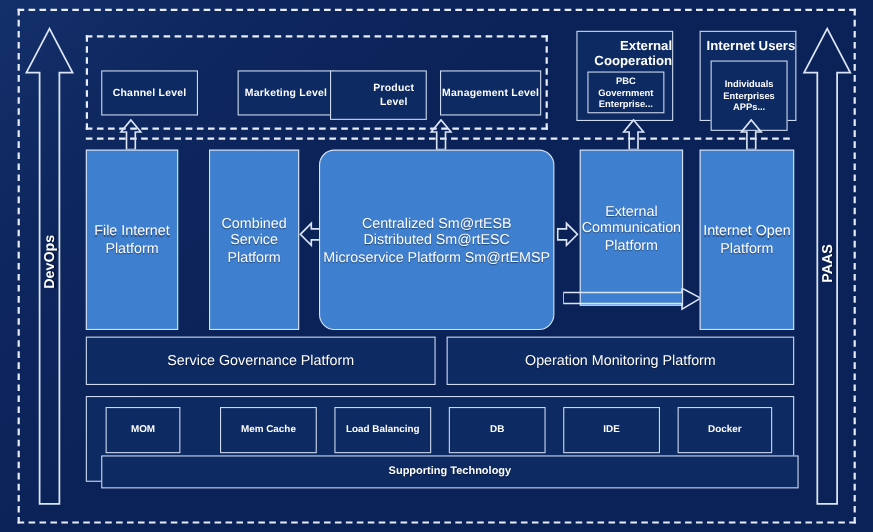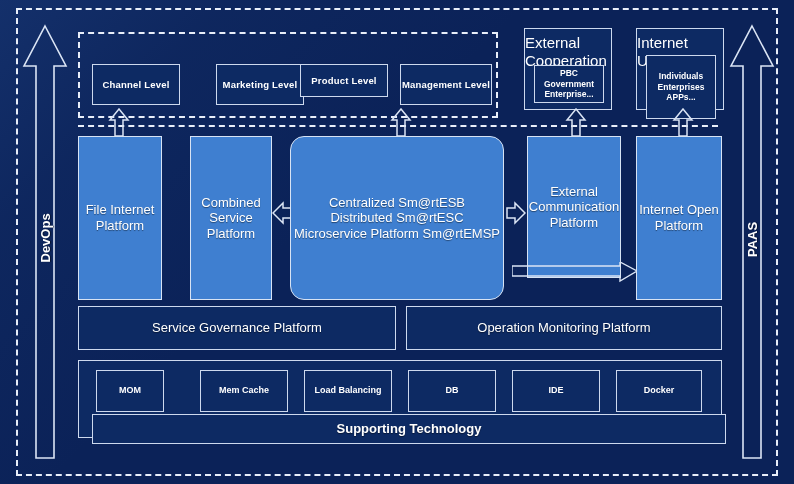--- a/index.html
+++ b/index.html
@@ -67,41 +67,41 @@
     letter-spacing: .2px;
   }
   .plat-label {
     font-size: 13px;
     font-weight: normal;
     text-shadow: 0 1px 1px rgba(0,0,0,.45);
   }
   .ext-title {
     position: absolute;
     left: 0; right: 0; top: 5px;
-    font-size: 15px;
-    font-weight: normal;
-    text-align: left;
+    font-size: 12px;
+    font-weight: bold;
+    text-align: right;
     line-height: 1.18;
   }
   .ext-inner {
     font-size: 8.5px;
     font-weight: bold;
     line-height: 1.25;
   }
   .gov-label {
     font-size: 13px;
     text-shadow: 0 1px 1px rgba(0,0,0,.45);
   }
   .tech-label {
     font-size: 9px;
     font-weight: bold;
     line-height: 1.25;
   }
   .support-label {
-    font-size: 13px;
+    font-size: 10px;
     font-weight: bold;
     text-shadow: 0 1px 1px rgba(0,0,0,.45);
   }
 
   
   .side-arrow { position: absolute; }
   .side-arrow svg { display: block; }
   .side-arrow-text {
     position: absolute;
     left: 0; width: 100%;
@@ -139,21 +139,21 @@
   </div>
 
   <div class="abs levels-frame"></div>
 
   <div class="box box-dark" style="left:92px; top:64px; width:88px; height:41px;">
     <span class="lvl-label">Channel Level</span>
   </div>
   <div class="box box-dark" style="left:196px; top:64px; width:88px; height:41px;margin-left:20px;">
     <span class="lvl-label">Marketing Level</span>
   </div>
-  <div class="box box-dark" style="left:300px; top:64px; width:88px; height:33px;">
+  <div class="box box-dark" style="left:300px; top:64px; width:88px; height:45px;padding-left:28px;">
     <span class="lvl-label">Product Level</span>
   </div>
   <div class="box box-dark" style="left:400px; top:64px; width:92px; height:41px;">
     <span class="lvl-label">Management Level</span>
   </div>
 
   <div class="box box-dark" style="left:524px; top:28px; width:88px; height:82px; display:block;">
     <div class="ext-title">External Cooperation</div>
     <div class="box box-dark" style="left:9px; top:36px; width:70px; height:38px;">
       <span class="ext-inner">PBC Government Enterprise...</span>

